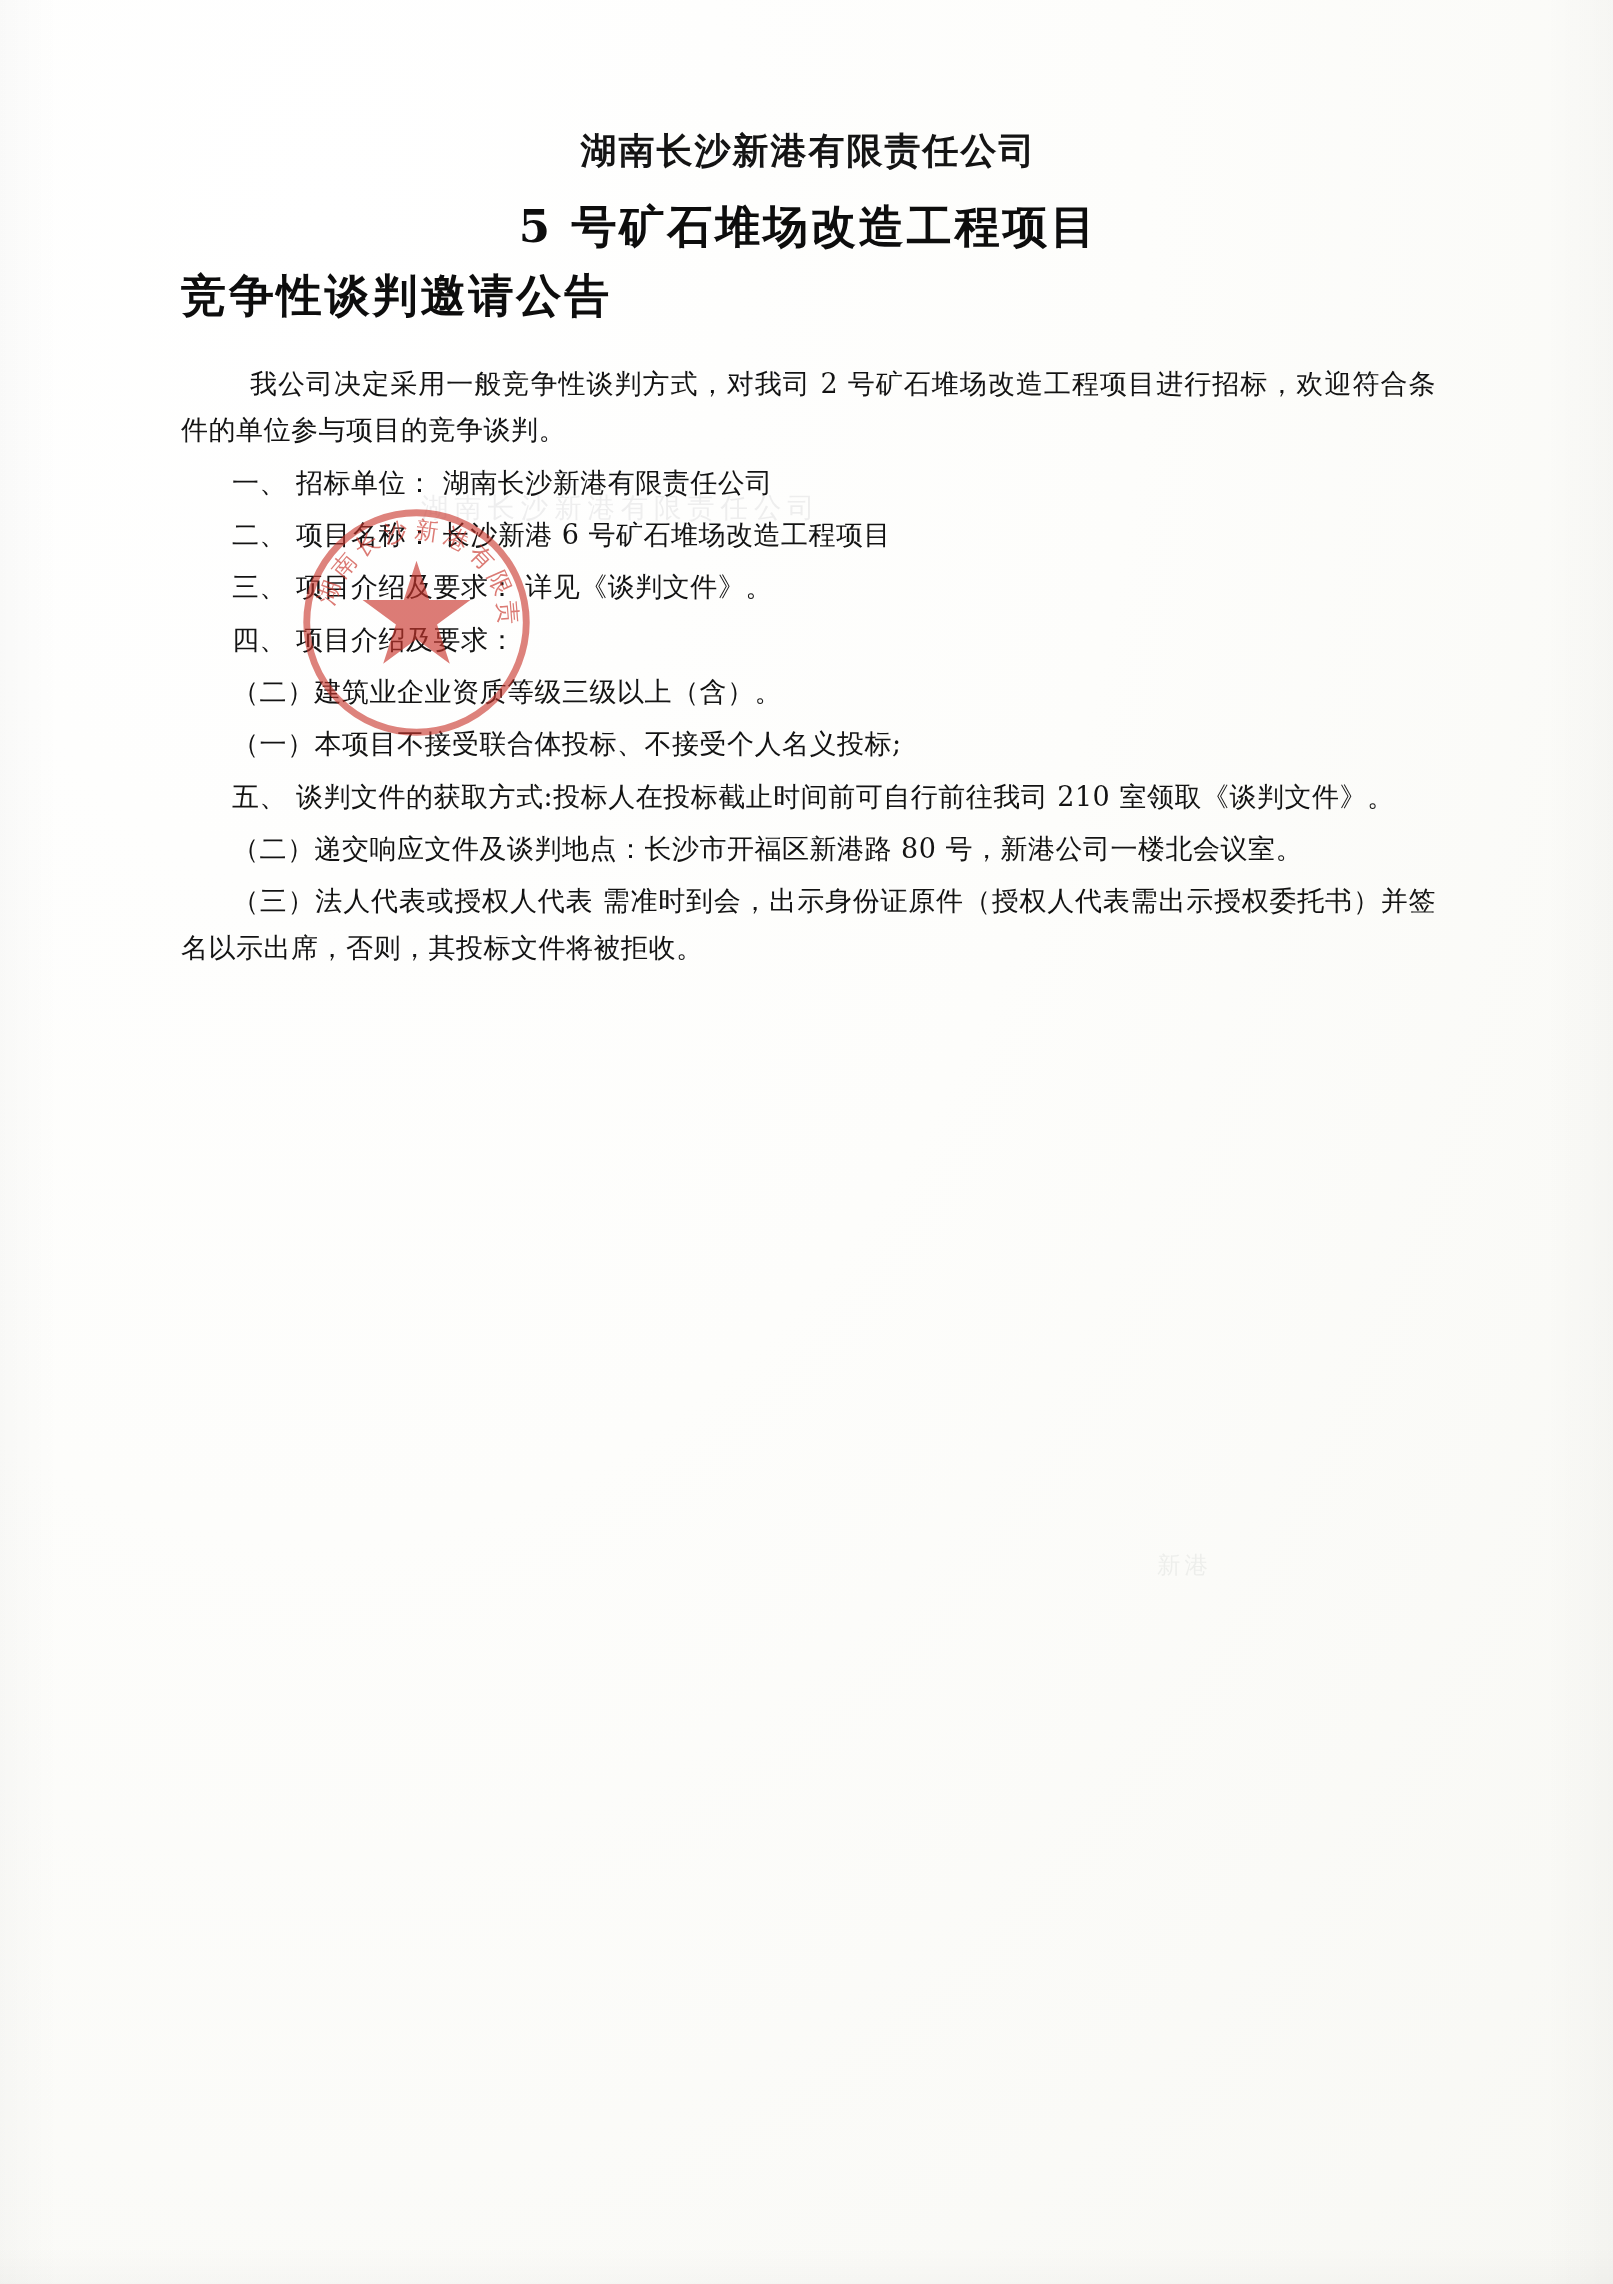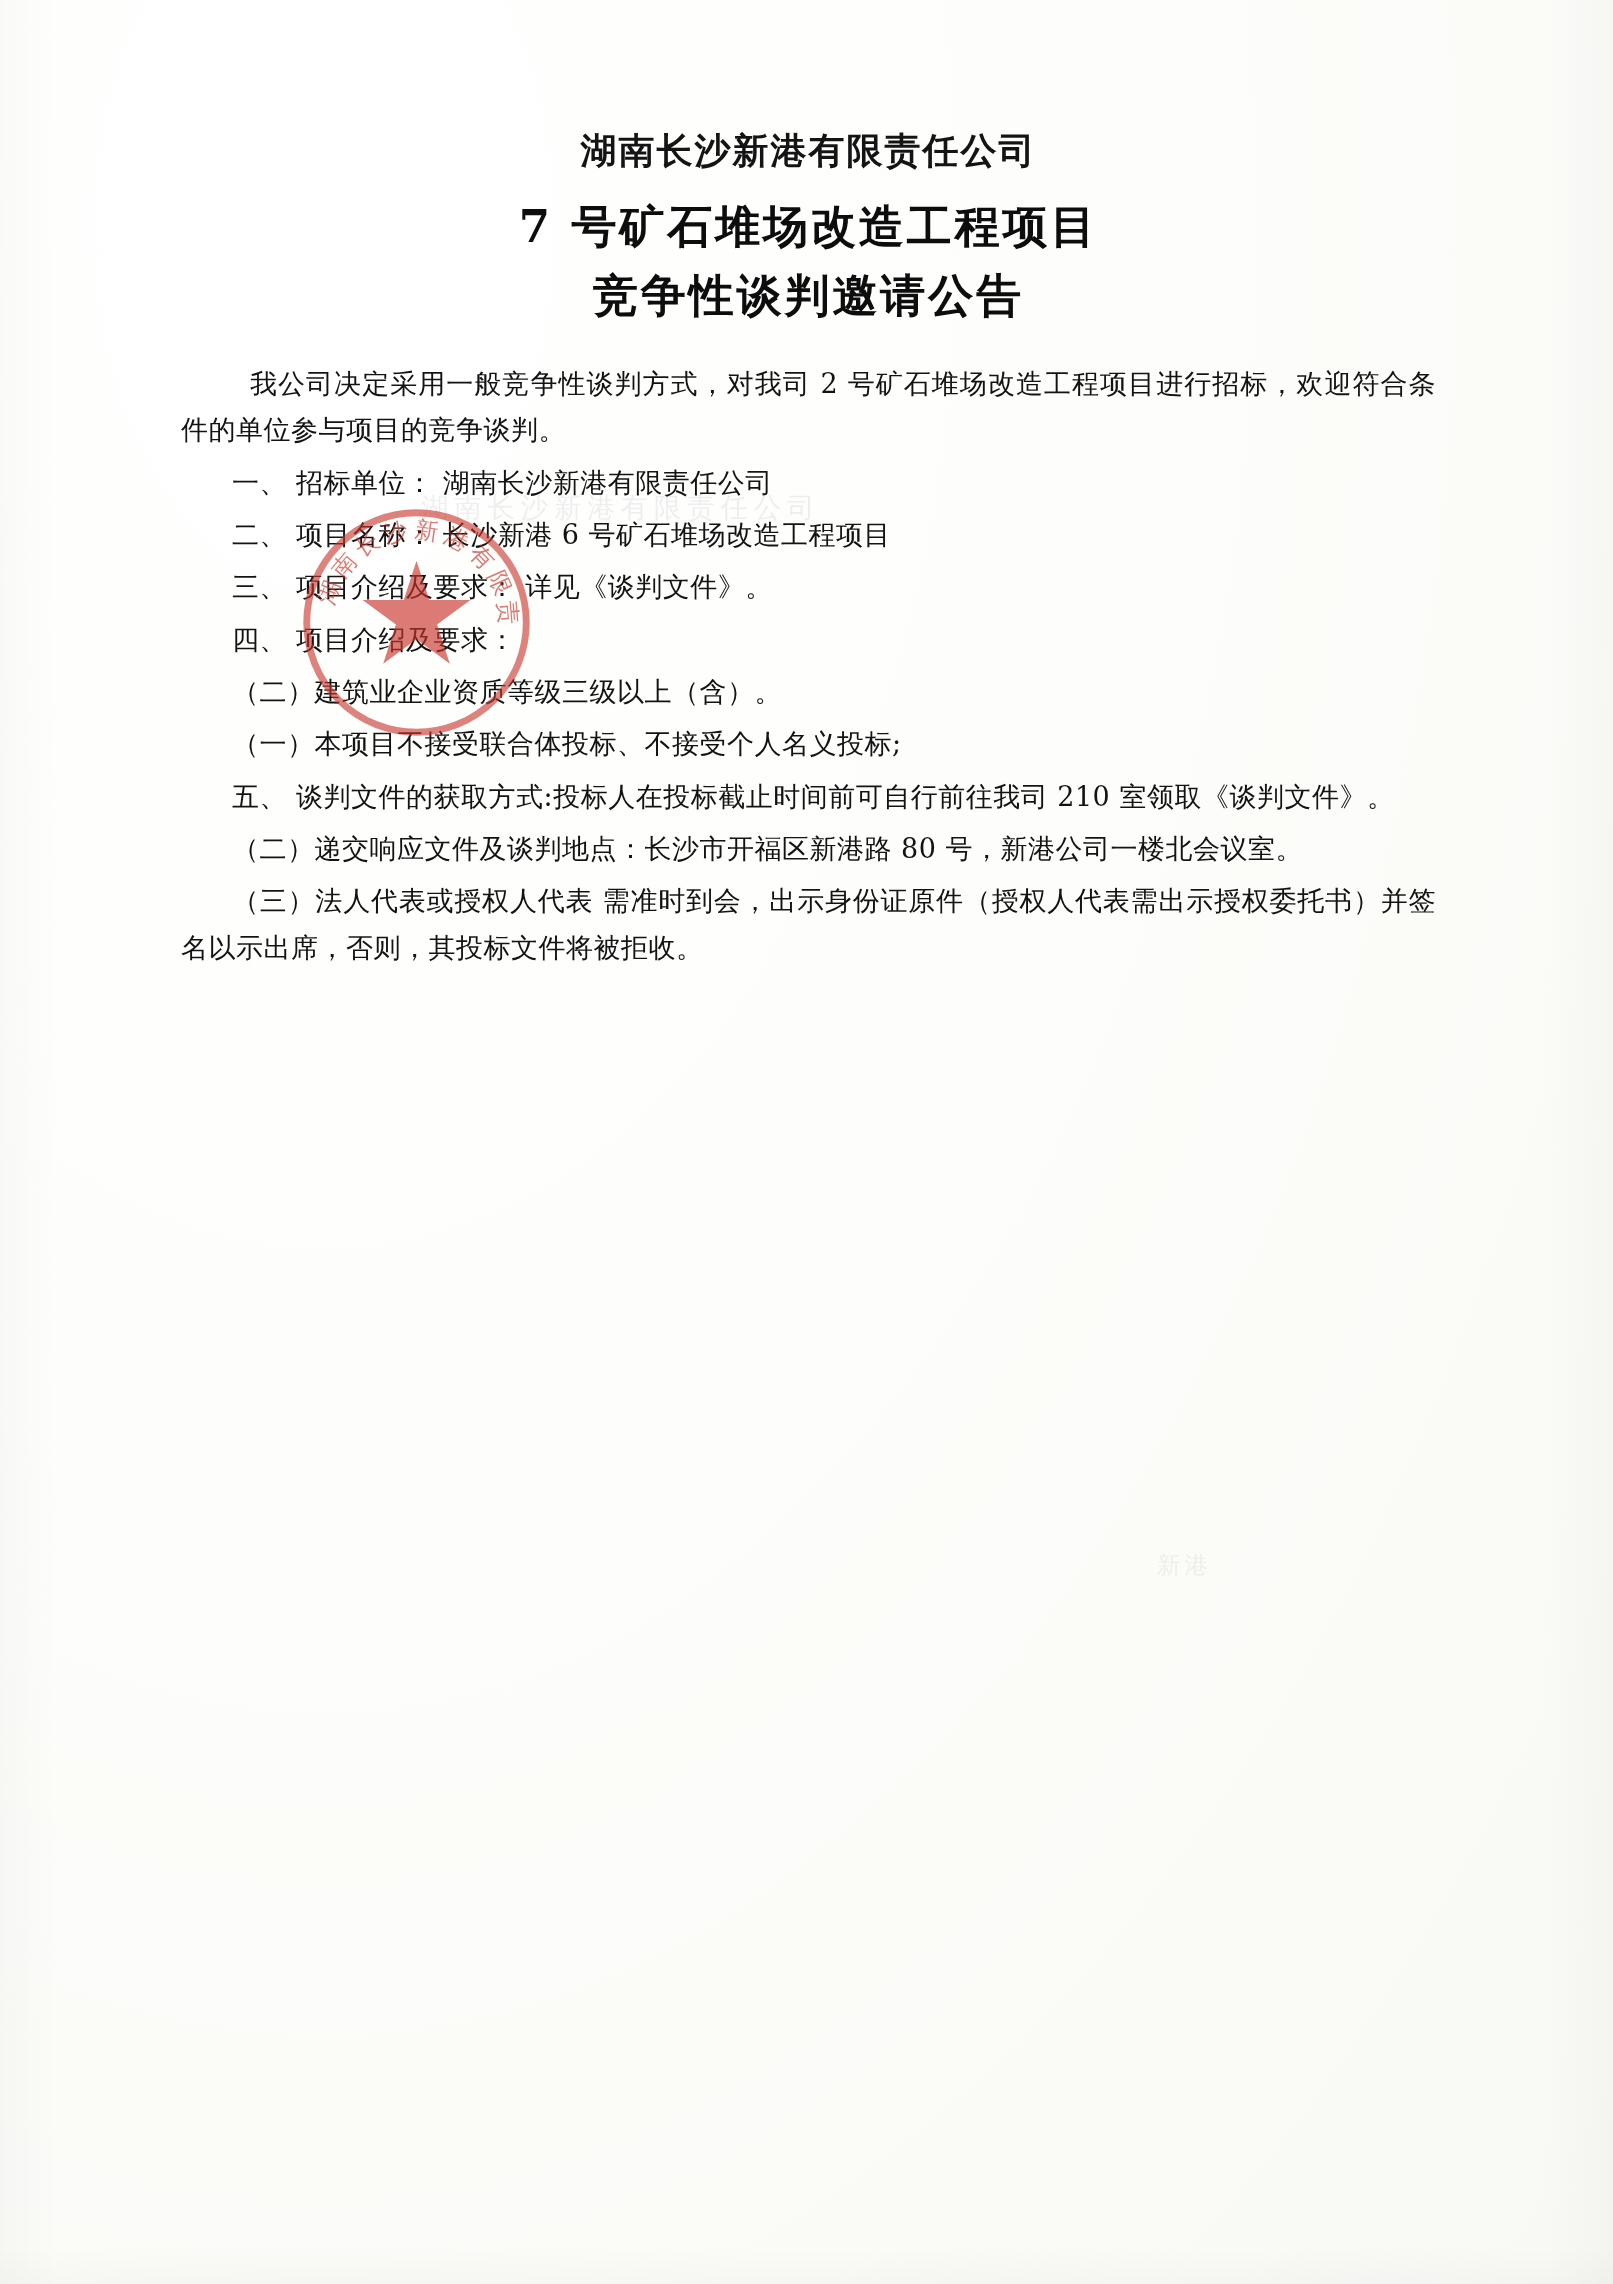--- a/index.html
+++ b/index.html
@@ -52,21 +52,20 @@
   .title-main {
     text-align: center;
     font-size: 45px;
     font-weight: bold;
     letter-spacing: 2.9px;
     color: #0d0d0d;
     line-height: 1.45;
     margin-bottom: 3.9px;
   }
   .title-sub {
-    text-align: center;
     font-size: 45px;
     font-weight: bold;
     letter-spacing: 2.9px;
     color: #0d0d0d;
     line-height: 1.45;
     margin-bottom: 33px;
   }
 
   .para {
     font-size: 27px;
@@ -118,21 +117,21 @@
 <body>
 
 <div class="page">
   <div class="paper-noise"></div>
 
   <div class="faint-watermark">湖南长沙新港有限责任公司</div>
   <div class="faint-watermark2">新港</div>
 
   <div class="content">
     <div class="title-company">湖南长沙新港有限责任公司</div>
-    <div class="title-main">7 号矿石堆场改造工程项目</div>
+    <div class="title-main">5 号矿石堆场改造工程项目</div>
     <div class="title-sub">竞争性谈判邀请公告</div>
 
     <p class="para indent">我公司决定采用一般竞争性谈判方式，对我司 2 号矿石堆场改造工程项目进行招标，欢迎符合条件的单位参与项目的竞争谈判。</p>
 
     <p class="para indent-sm">一、 招标单位： 湖南长沙新港有限责任公司</p>
     <p class="para indent-sm">二、 项目名称： 长沙新港 6 号矿石堆场改造工程项目</p>
     <p class="para indent-sm">三、 项目介绍及要求： 详见《谈判文件》。</p>
     <p class="para indent-sm">四、 项目介绍及要求：</p>
     <p class="para indent-sm">（二）建筑业企业资质等级三级以上（含）。</p>
     <p class="para indent-sm">（一）本项目不接受联合体投标、不接受个人名义投标;</p>

